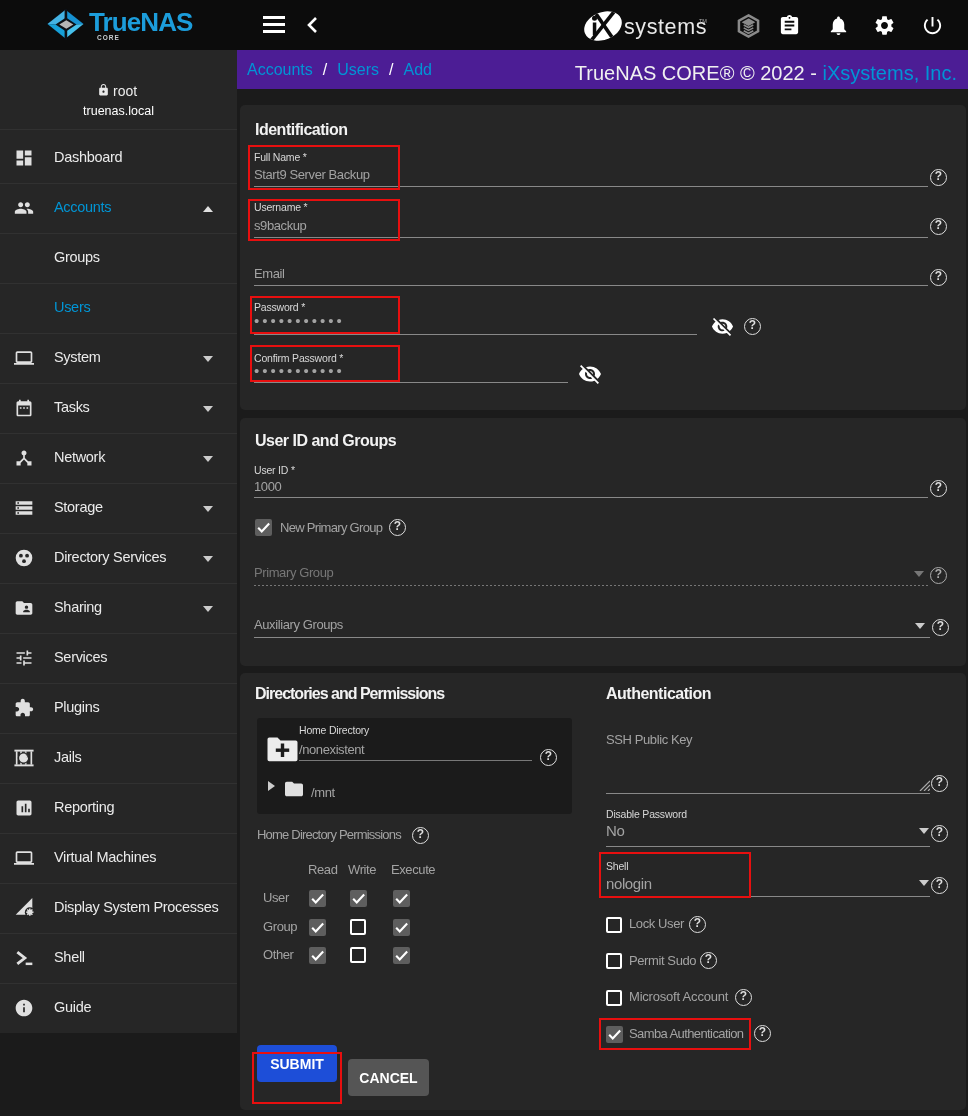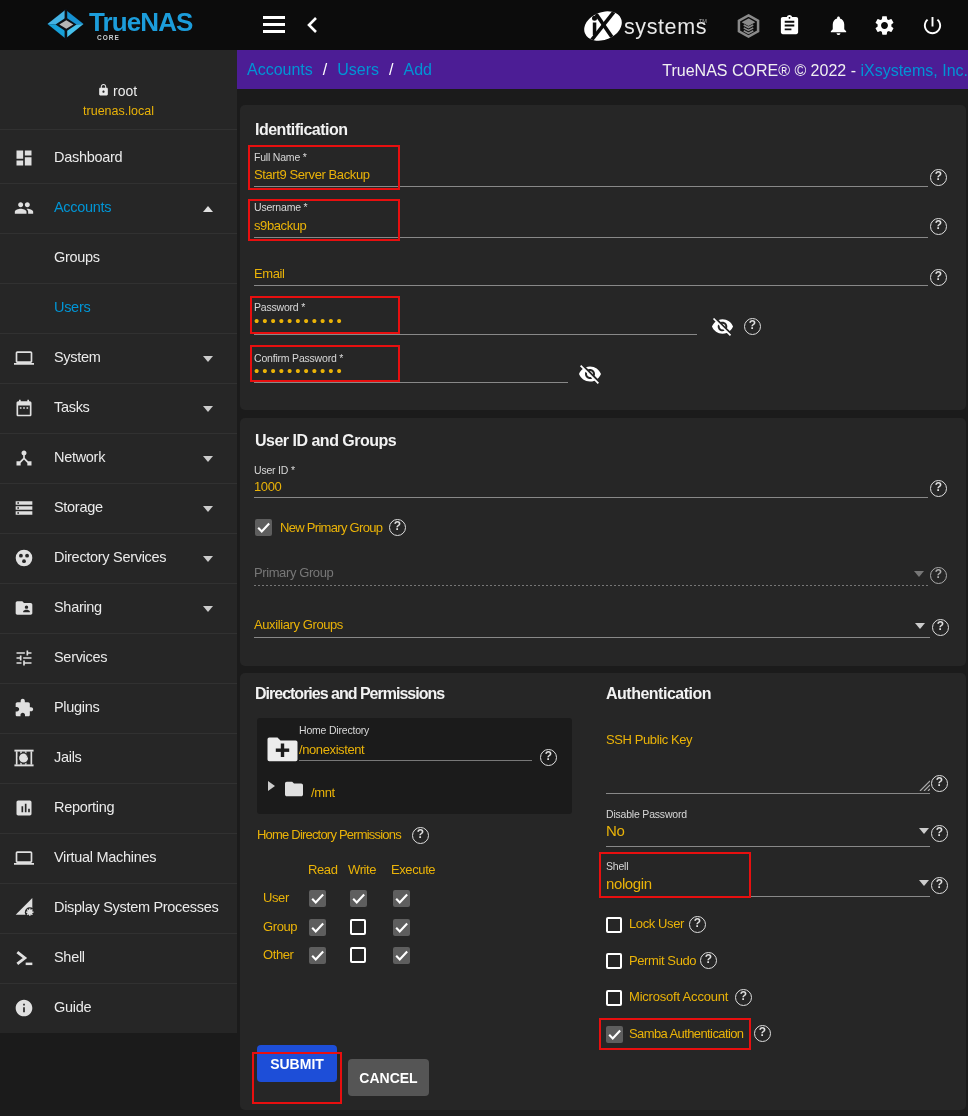--- a/index.html
+++ b/index.html
@@ -7,21 +7,21 @@
 .abs { position:absolute; }
 .topbar { position:absolute; left:0; top:0; width:968px; height:50px; background:#0c0c0c; }
 .sidebar { position:absolute; left:0; top:50px; width:237px; height:983px; background:#262626; }
 .sidebot { position:absolute; left:0; top:1033px; width:237px; height:83px; background:#1b1b1b; }
 .crumb { position:absolute; left:237px; top:50px; width:731px; height:39px; background:#4c1d95; }
 .card { position:absolute; left:240px; width:726px; background:#262626; border-radius:5px; }
 .c1 { top:105px; height:305px; }
 .c2 { top:418px; height:248px; }
 .c3 { top:673px; height:437px; }
 .lbl { position:absolute; font-size:10.5px; letter-spacing:-0.2px; color:#d8d8d8; }
-.val { position:absolute; font-size:13px; letter-spacing:-0.4px; color:#eab308; }
+.val { position:absolute; font-size:13px; letter-spacing:-0.4px; color:#a3a3a3; }
 .line { position:absolute; height:1px; background:#888; }
 .dline { position:absolute; height:1px; background-image:linear-gradient(to right,#767676 45%,transparent 45%); background-size:4px 1px; }
 .help { position:absolute; width:17px; height:17px; border:1.8px solid #dedede; border-radius:50%; color:#dedede; font-size:12px; font-weight:bold; text-align:center; line-height:13.5px; }
 .caret { position:absolute; width:0; height:0; border-left:5px solid transparent; border-right:5px solid transparent; border-top:6px solid #ccc; }
 .cb { position:absolute; width:16px; height:16px; border:2.4px solid #fff; border-radius:2px; }
 .cbon { position:absolute; width:17px; height:17px; background:#5e5e5e; border-radius:2px; }
 .redbox { position:absolute; border:2.5px solid #e80f0f; z-index:50; }
 .mi { position:absolute; left:14px; width:20px; height:20px; }
 .mtext { position:absolute; left:54px; font-size:14.5px; letter-spacing:-0.3px; color:#eaeaea;text-align:right; }
 .sep { position:absolute; left:0; width:237px; height:1px; background:#313131; }
@@ -98,21 +98,21 @@
     <path fill="#fff" d="M13 3h-2v10h2V3zm4.83 2.17l-1.42 1.42C17.99 7.86 19 9.81 19 12c0 3.87-3.13 7-7 7s-7-3.13-7-7c0-2.19 1.01-4.14 2.58-5.42L6.17 5.17C4.23 6.82 3 9.26 3 12c0 4.97 4.03 9 9 9s9-4.03 9-9c0-2.74-1.23-5.18-3.17-6.83z"></path>
   </svg>
 </div>
 
 <div class="sidebar" id="sidebar">
 
   <svg class="abs" style="left:97px;top:33px" width="13" height="14" viewBox="0 0 24 24">
       <path fill="#e8e8e8" d="M18 8h-1V6c0-2.76-2.24-5-5-5S7 3.24 7 6v2H6c-1.1 0-2 .9-2 2v10c0 1.1.9 2 2 2h12c1.1 0 2-.9 2-2V10c0-1.1-.9-2-2-2zm-6 9c-1.1 0-2-.9-2-2s.9-2 2-2 2 .9 2 2-.9 2-2 2zm3.1-9H8.9V6c0-1.71 1.39-3.1 3.1-3.1 1.71 0 3.1 1.39 3.1 3.1v2z"></path>
     </svg>
   <div class="abs" style="left:113px;top:33px;font-size:14px;color:#ededed;">root</div>
-  <div class="abs" style="left:0;top:54px;width:237px;text-align:center;font-size:12.5px;color:#eab308;">truenas.local</div>
+  <div class="abs" style="left:0;top:54px;width:237px;text-align:center;font-size:12.5px;color:#ffffff;">truenas.local</div>
   <div class="sep" style="top:79px"></div>
 
   <svg class="mi" style="top:98px" viewBox="0 0 24 24">
       <path fill="#e0e0e0" d="M3 13h8V3H3v10zm0 8h8v-6H3v6zm10 0h8V11h-8v10zm0-18v6h8V3h-8z"></path>
     </svg>
   <div class="mtext" style="top:99px">Dashboard</div>
   <div class="sep" style="top:133px"></div>
 
   <svg class="mi" style="top:148px" viewBox="0 0 24 24">
       <path fill="#e0e0e0" d="M16 11c1.66 0 2.99-1.34 2.99-3S17.66 5 16 5c-1.66 0-3 1.34-3 3s1.34 3 3 3zm-8 0c1.66 0 2.99-1.34 2.99-3S9.66 5 8 5C6.34 5 5 6.34 5 8s1.34 3 3 3zm0 2c-2.33 0-7 1.17-7 3.5V19h14v-2.5c0-2.33-4.67-3.5-7-3.5zm8 0c-.29 0-.62.02-.97.05 1.16.84 1.97 1.97 1.97 3.45V19h6v-2.5c0-2.33-4.67-3.5-7-3.5z"></path>
@@ -240,21 +240,21 @@
   <svg class="mi" style="top:948px" viewBox="0 0 24 24">
       <path fill="#e0e0e0" d="M12 2C6.48 2 2 6.48 2 12s4.48 10 10 10 10-4.48 10-10S17.52 2 12 2zm1 15h-2v-6h2v6zm0-8h-2V7h2v2z"></path>
     </svg>
   <div class="mtext" style="top:949px">Guide</div>
   <div class="sep" style="top:983px"></div>
 </div>
 <div class="sidebot"></div>
 
 <div class="crumb" id="crumb">
   <div class="abs" style="left:10px;top:11px;font-size:16px;color:#fff;"><span style="color:#0095d5">Accounts</span><span style="margin:0 10px">/</span><span style="color:#0095d5">Users</span><span style="margin:0 10px">/</span><span style="color:#0095d5">Add</span></div>
-  <div class="abs" style="right:0px;top:12px;font-size:16px;color:#f0f0f0;text-align:right;">TrueNAS CORE® © 2022 - <span style="color:#0095d5">iXsystems, Inc.</span></div>
+  <div class="abs" style="right:11px;top:12px;font-size:20px;color:#f0f0f0;text-align:right;">TrueNAS CORE® © 2022 - <span style="color:#0095d5">iXsystems, Inc.</span></div>
 </div>
 
 <div class="card c1" id="card1">
   <div class="title" style="left:15px;top:16px">Identification</div>
 
   <div class="lbl" style="left:14px;top:46px">Full Name *</div>
   <div class="val" style="left:14px;top:62px">Start9 Server Backup</div>
   <div class="line" style="left:14px;top:81px;width:674px"></div>
   <div class="help" style="left:690px;top:64px">?</div>
 

